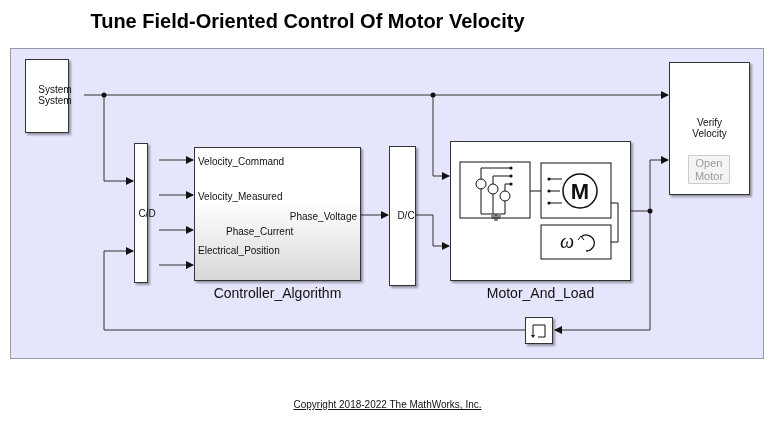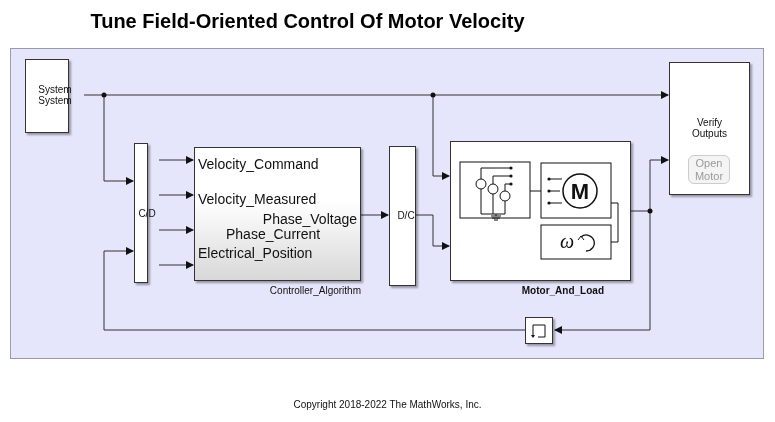--- a/index.html
+++ b/index.html
@@ -1,25 +1,25 @@
 <!DOCTYPE html>
 <html><head>
 <meta charset="utf-8">
 <style>
   html, body { margin:0; padding:0; background:#ffffff; }
   body { width:775px; height:422px; position:relative; overflow:hidden; font-family:"Liberation Sans", sans-serif; }
   .title { position:absolute; left:0; top:10px; width:615px; text-align:center; font-size:20px; font-weight:bold; color:#000; }
   .canvas { position:absolute; left:10px; top:48px; width:754px; height:311px; background:#e5e5fb; border:1px solid #9a9aa6; box-sizing:border-box; }
   .block { position:absolute; background:#ffffff; border:1px solid #333; box-sizing:border-box; box-shadow:2px 2px 2px rgba(0,0,0,0.35); }
   .blocktext { position:absolute; font-size:10px; color:#111; text-align:center; }
-  .portlabel { position:absolute; font-size:14px; color:#111; white-space:nowrap; }
-  .caption { position:absolute; font-size:10px; color:#111; text-align:right; white-space:nowrap; }
+  .portlabel { position:absolute; font-size:10px; color:#111; white-space:nowrap; }
+  .caption { position:absolute; font-size:14px; color:#111; text-align:center; white-space:nowrap; }
   .ctrl { background:linear-gradient(#ffffff 40%, #d8d8d8); }
-  .scopebtn { position:absolute; border:1px solid #ccc; border-radius:6px; background:#f4f4f4; color:#9a9a9a; font-size:11px; text-align:center; line-height:13px; }
-  .footer { position:absolute; left:0; top:399px; width:775px; text-align:center; font-size:10px; color:#111; }
+  .scopebtn { position:absolute; border:1px solid #ccc; border-radius:1px; background:#f4f4f4; color:#9a9a9a; font-size:11px; text-align:center; line-height:13px; }
+  .footer { position:absolute; left:0; top:399px; width:775px; text-align:center; font-size:10px; color:#111;text-decoration:underline; }
   svg.wires { position:absolute; left:0; top:0; }
 </style>
 </head>
 <body>
 
 <div class="title">Tune Field-Oriented Control Of Motor Velocity</div>
 
 <div class="canvas"></div>
 
 <svg class="wires" width="775" height="422">
@@ -110,26 +110,26 @@
     <g stroke="#111" stroke-width="1" fill="none">
       <path d="M99,38 L112,38 M99,50 L110,50 M99,62 L112,62"></path>
       <circle cx="130" cy="50" r="17" stroke-width="1.5"></circle>
     </g>
     <text x="130" y="58" text-anchor="middle" font-family="Liberation Sans, sans-serif" font-weight="bold" font-size="22" fill="#111">M</text>
     <text x="117" y="107" text-anchor="middle" font-family="Liberation Serif, serif" font-style="italic" font-size="20" fill="#111">ω</text>
     <path d="M131,96 A8,8 0 1 1 136,110" stroke="#111" stroke-width="1.3" fill="none"></path>
     <path d="M128,99 L131,95 L134,99" stroke="#111" stroke-width="1" fill="none"></path>
   </svg>
 </div>
-<div class="caption" style="left:423px;top:285px;width:181px;font-weight:bold;">Motor_And_Load</div>
+<div class="caption" style="left:450px;top:285px;width:181px;">Motor_And_Load</div>
 
 <div class="block" style="left:669px;top:62px;width:81px;height:133px;">
   <div class="blocktext" style="left:0;top:54px;width:79px;text-align:center;">
     <div>Verify</div>
-    <div>Outputs</div>
+    <div>Velocity</div>
   </div>
   <div class="scopebtn" style="left:18px;top:92px;width:42px;height:29px;padding-top:1px;box-sizing:border-box;">
     <div>Open</div>
     <div>Motor</div>
   </div>
 </div>
 
 <div class="block" style="left:525px;top:317px;width:28px;height:27px;">
   <svg width="28" height="27" style="position:absolute;left:-1px;top:-1px;">
     <path d="M8,19 L8,8 L20,8 L20,20 L13,20" stroke="#111" stroke-width="1" fill="none"></path>

